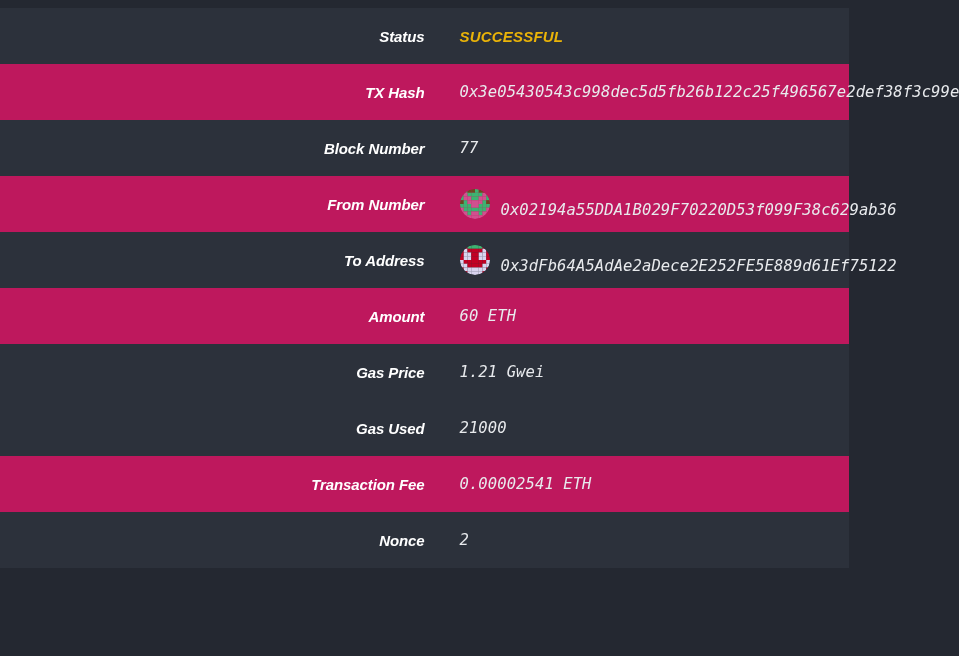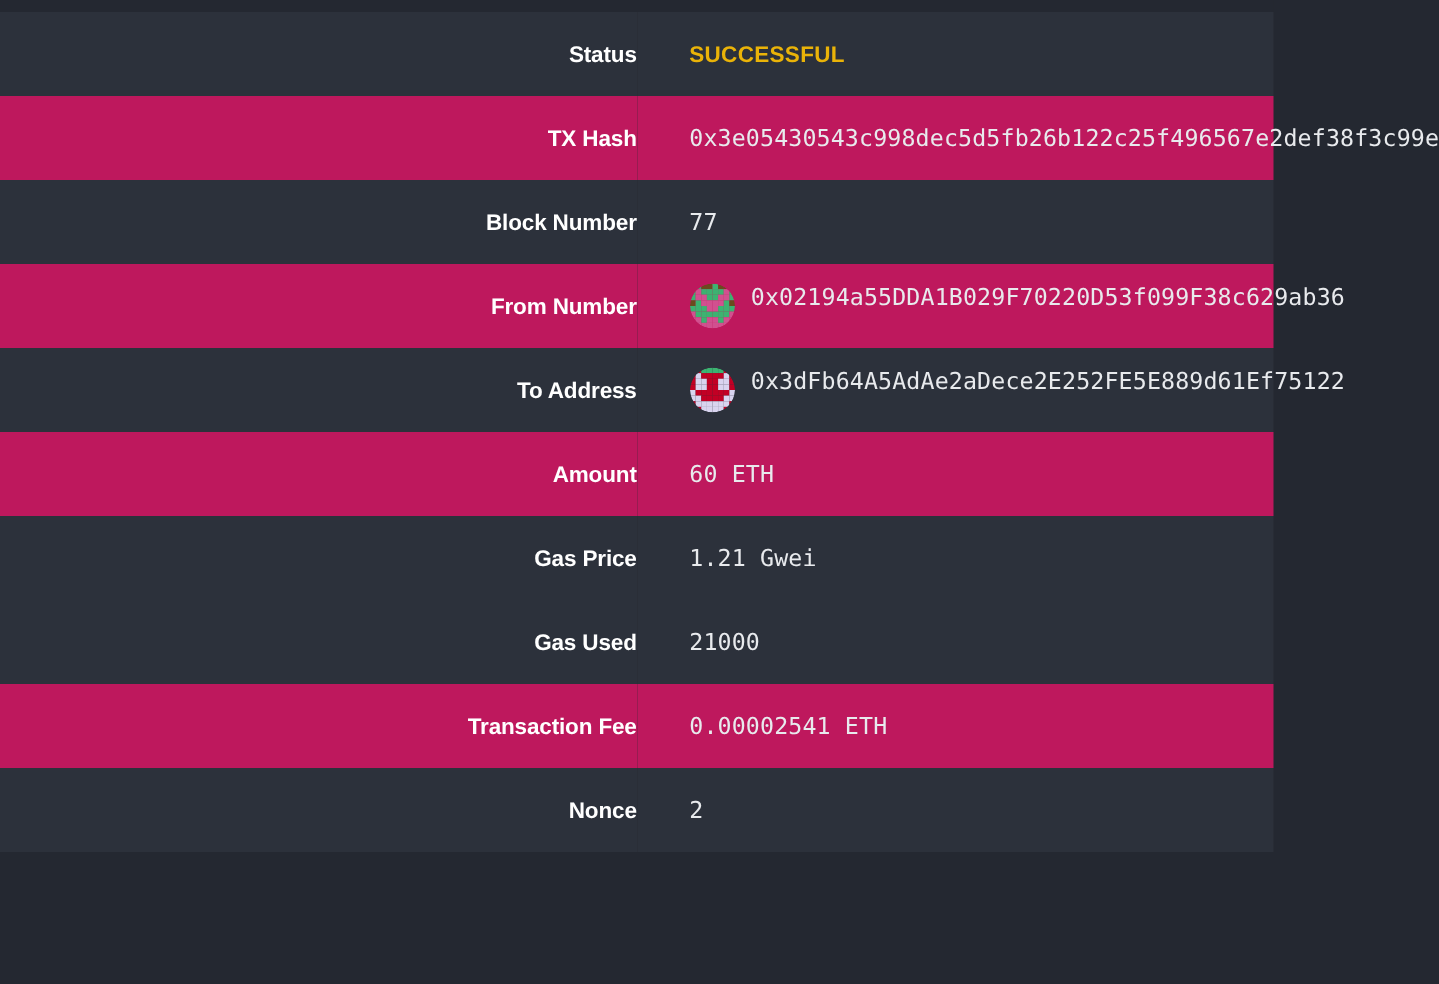--- a/index.html
+++ b/index.html
@@ -12,20 +12,21 @@
     height: 656px;
     overflow: hidden;
     font-family: "Liberation Sans", sans-serif;
     -webkit-font-smoothing: antialiased;
   }
 
   #tx-table {
     width: 849px;
     border-collapse: collapse;
     table-layout: fixed;
+    font-style: italic;
   }
 
   #tx-table tr.detail-row {
     height: 56px;
   }
   #tx-table tr.detail-row.alt-a { background: #2c313b; }
   #tx-table tr.detail-row.alt-b { background: #be185d; }
 
   
   tr.edge-row { height: 8px; background: #242831; }
@@ -56,21 +57,21 @@
   td.value-cell.status-ok {
     color: #eab308;
     font-family: "Liberation Sans", sans-serif;
     font-weight: bold;
     font-size: 15px;
     letter-spacing: 0.2px;
   }
 
   .addr-wrap {
     display: flex;
-    align-items: flex-start;
+    align-items: flex-end;
     gap: 11px;
   }
 
   .blockie {
     width: 30px;
     height: 30px;
     border-radius: 50%;
     flex: 0 0 30px;
     display: block;
   }

